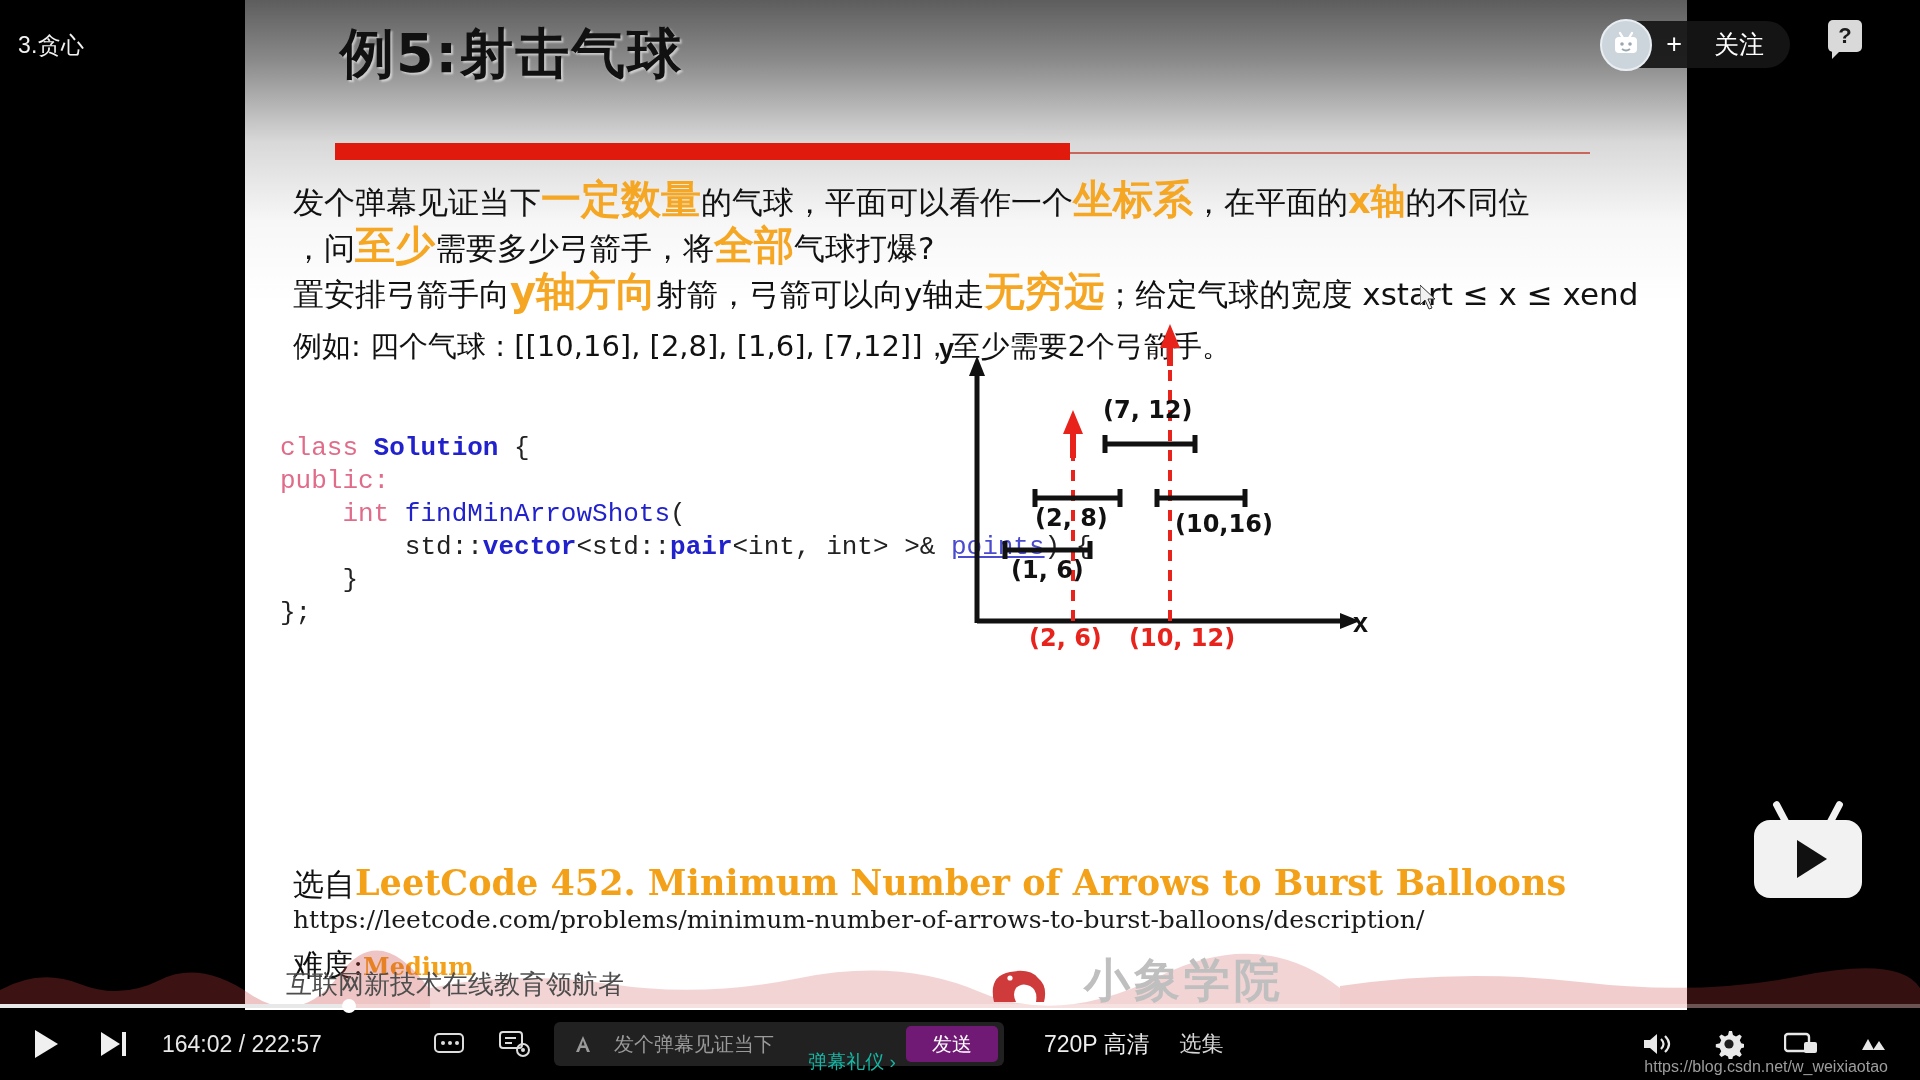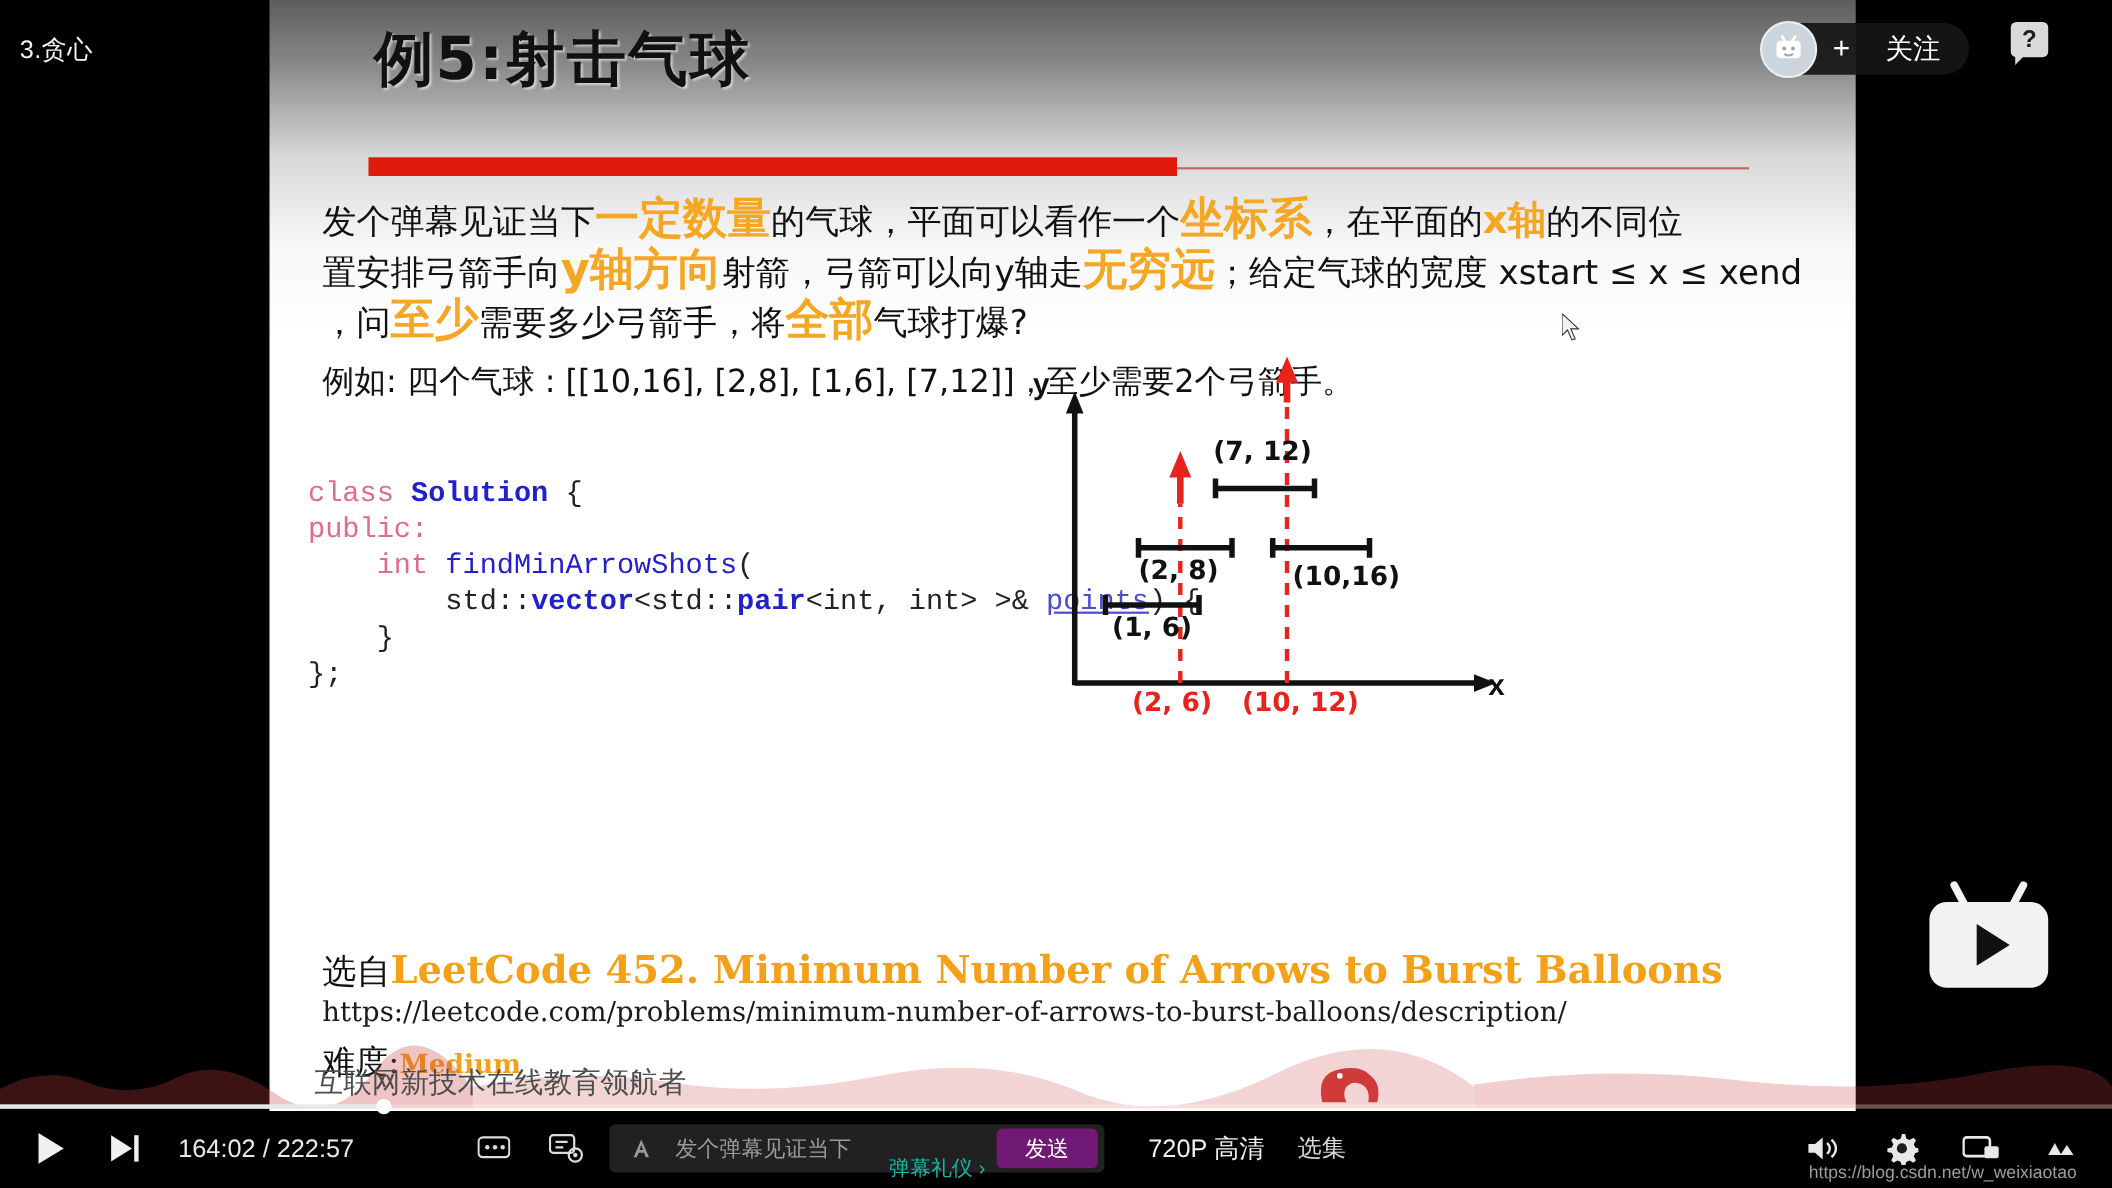--- a/index.html
+++ b/index.html
@@ -202,24 +202,24 @@
 
     <div class="slide-title">例5:射击气球</div>
     <div class="rule-thin"></div>
     <div class="rule-thick"></div>
 
     <div class="body-text">
       <div class="line">
         <span>发个弹幕见证当下</span><span class="hl">一定数量</span><span>的气球，平面可以看作一个</span><span class="hl">坐标系</span><span>，在平面的</span><span class="hl-sm">x轴</span><span>的不同位</span>
       </div>
       <div class="line">
+        <span>，问</span><span class="hl">至少</span><span>需要多少弓箭手，将</span><span class="hl">全部</span><span>气球打爆?</span>
+      </div>
+      <div class="line">
         <span>置安排弓箭手向</span><span class="hl">y轴方向</span><span>射箭，弓箭可以向y轴走</span><span class="hl">无穷远</span><span>；给定气球的宽度 xstart ≤ x ≤ xend</span>
-      </div>
-      <div class="line">
-        <span>，问</span><span class="hl">至少</span><span>需要多少弓箭手，将</span><span class="hl">全部</span><span>气球打爆?</span>
       </div>
       <div class="line line-ex">例如: 四个气球 : [[10,16], [2,8], [1,6], [7,12]]，至少需要2个弓箭手。</div>
     </div>
 
     <div class="code"><span class="kw">class</span><span class="typ"> Solution</span><span class="pl"> {</span>
 <span class="kw">public:</span>
 <span class="kw">    int</span><span class="fn"> findMinArrowShots</span><span class="pl">(</span>
 <span class="pl">        std::</span><span class="typ">vector</span><span class="pl">&lt;std::</span><span class="typ">pair</span><span class="pl">&lt;int, int&gt; &gt;&amp; </span><span class="var">points</span><span class="pl">) {</span>
 <span class="pl">    }</span>
 <span class="pl">};</span></div>
@@ -322,20 +322,21 @@
       <div class="progress-fill" style="width: 17.8%;"></div>
       <div class="progress-head" style="left: 17.8%;"></div>
     </div>
 
     <div class="brand-overlay">互联网新技术在线教育领航者</div>
     <div class="brand-right">
       <svg width="96" height="52" viewBox="0 0 96 52">
         <path d="M14 42 q-6 -26 16 -30 q20 -4 28 6 q10 8 6 24 l-8 0 q2 -12 -6 -16 q-8 -4 -14 2 q-4 6 0 14 z" fill="#cf3a3a"></path>
         <circle cx="30" cy="18" r="2.6" fill="#fff"></circle>
       </svg>
+      <span class="cn">小象学院</span>
     </div>
 
     <div class="controls">
 
       <div class="ctrl btn-play">
         <svg width="34" height="34" viewBox="0 0 34 34">
           <polygon points="7,3 30,17 7,31" fill="#f0f0f0"></polygon>
         </svg>
       </div>
 

